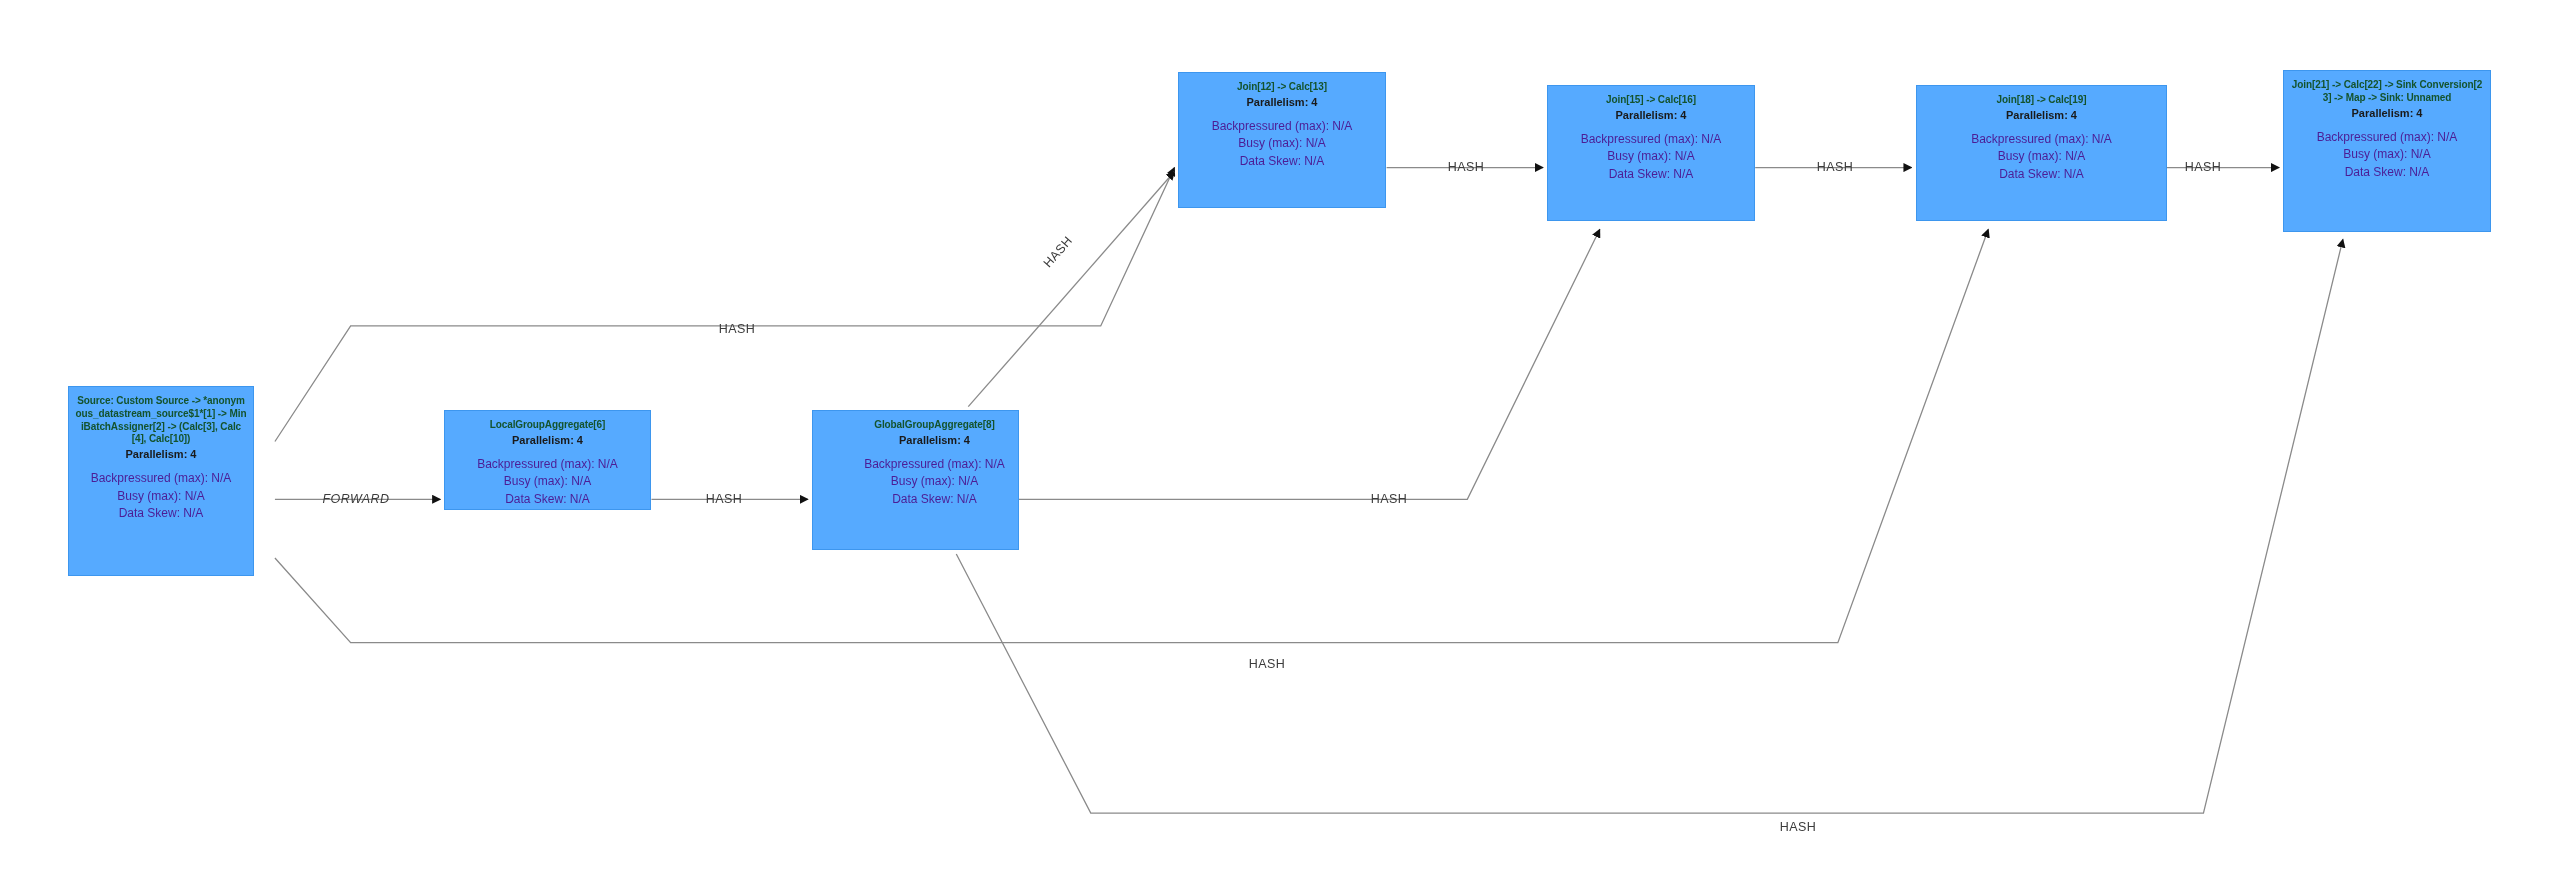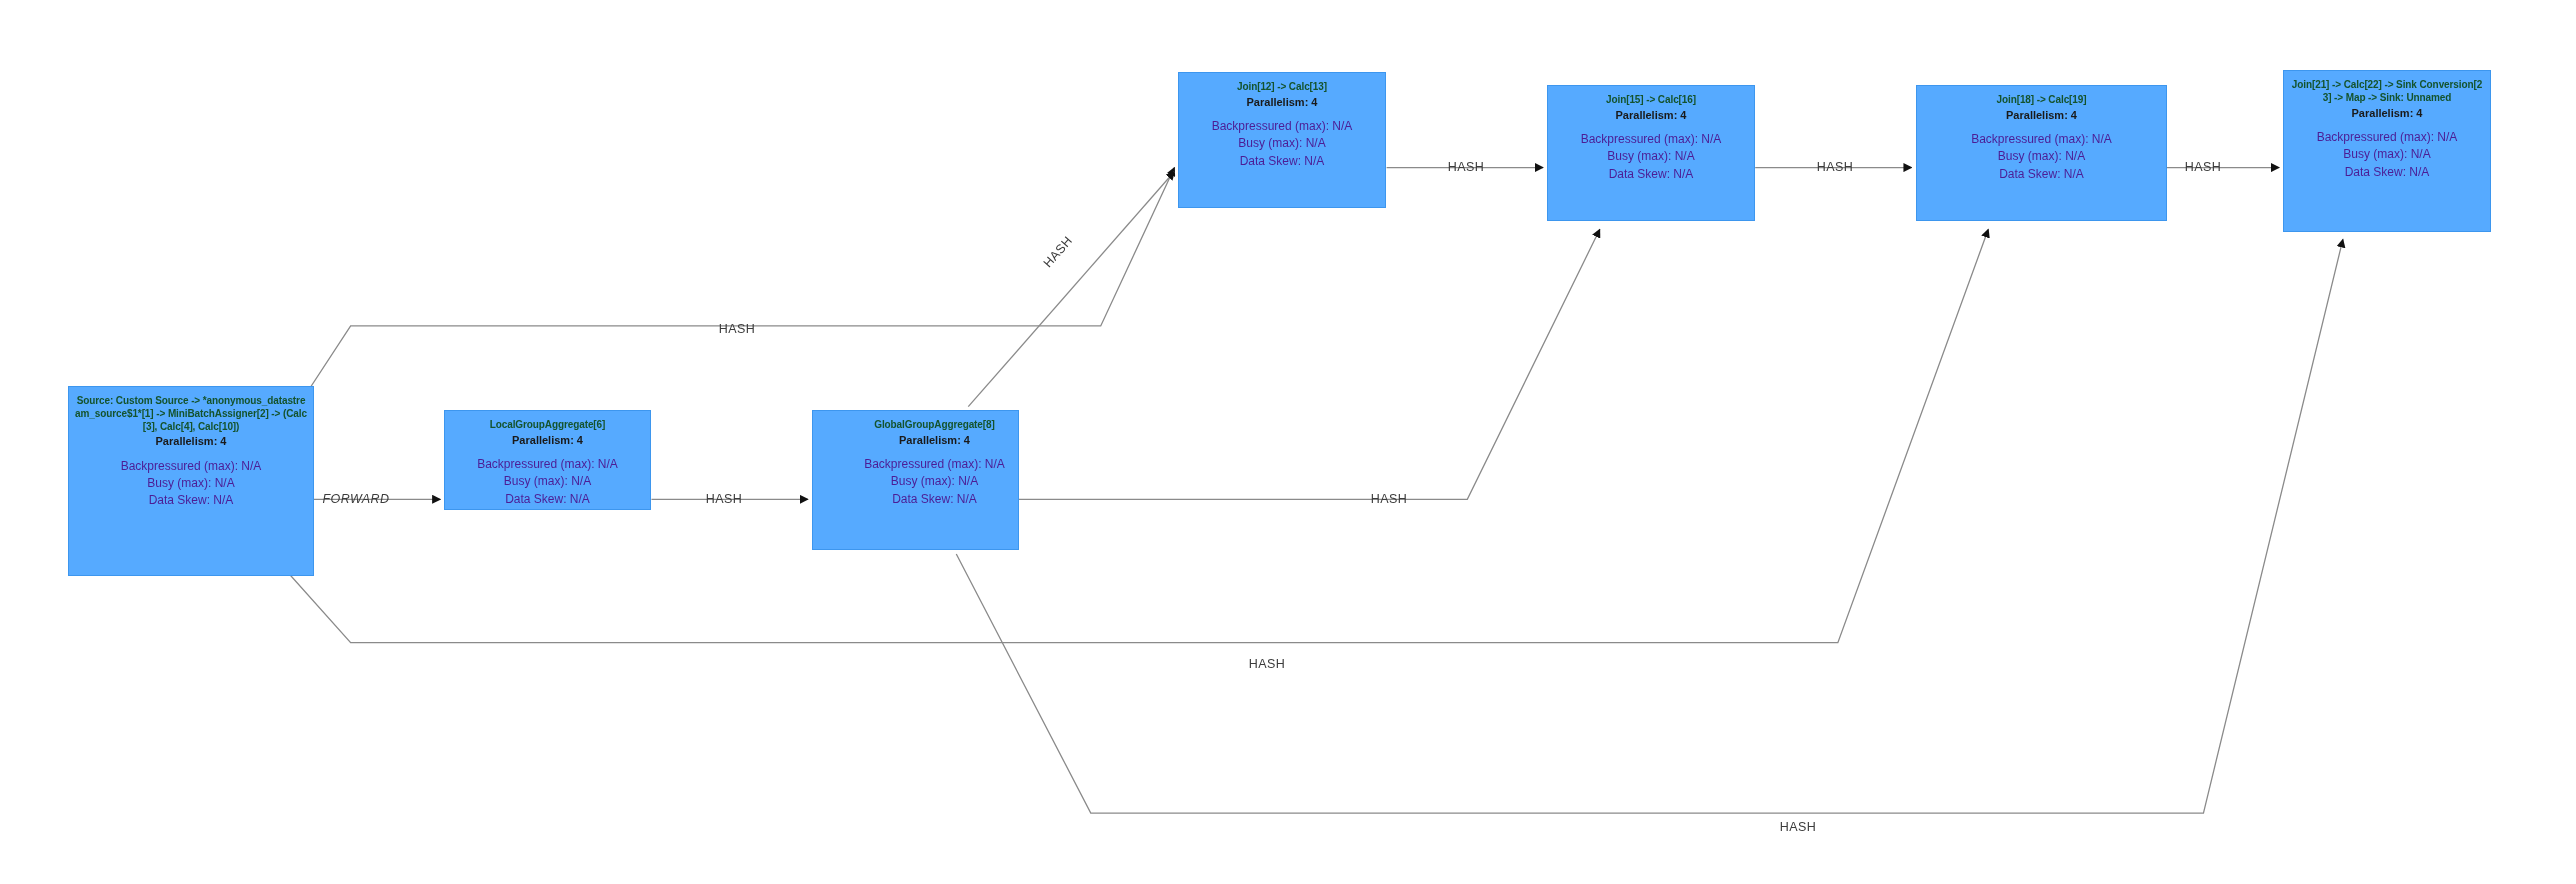--- a/index.html
+++ b/index.html
@@ -91,21 +91,21 @@
       <path d="M 2132 168 L 2288 168"></path>
 
       <path d="M 1023 501 L 1473 501 L 1606 230"></path>
 
       <path d="M 276 560 L 352 645 L 1845 645 L 1996 230"></path>
 
       <path d="M 960 556 L 1095 816 L 2212 816 L 2352 240"></path>
     </g>
   </svg>
 
-  <div class="node" style="left:68px; top:386px; width:246px; height:190px;">
+  <div class="node" style="left:68px; top:386px; width:186px; height:190px;">
     <div class="node-title">Source: Custom Source -&gt; *anonymous_datastream_source$1*[1] -&gt; MiniBatchAssigner[2] -&gt; (Calc[3], Calc[4], Calc[10])</div>
     <div class="node-parallelism">Parallelism: 4</div>
     <div class="node-metrics">Backpressured (max): N/A</div>
     <div class="node-metrics">Busy (max): N/A</div>
     <div class="node-metrics">Data Skew: N/A</div>
   </div>
 
   <div class="node" style="left:444px; top:410px; width:207px; height:100px;">
     <div class="node-title">LocalGroupAggregate[6]</div>
     <div class="node-parallelism">Parallelism: 4</div>

